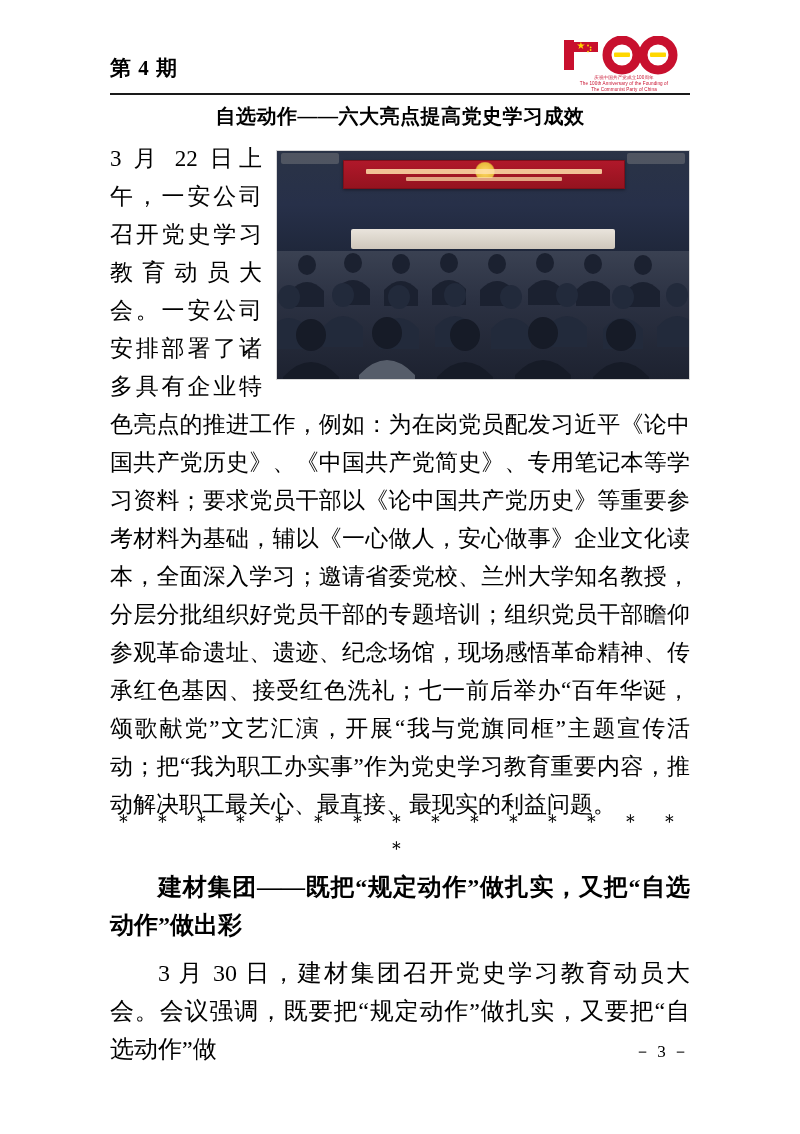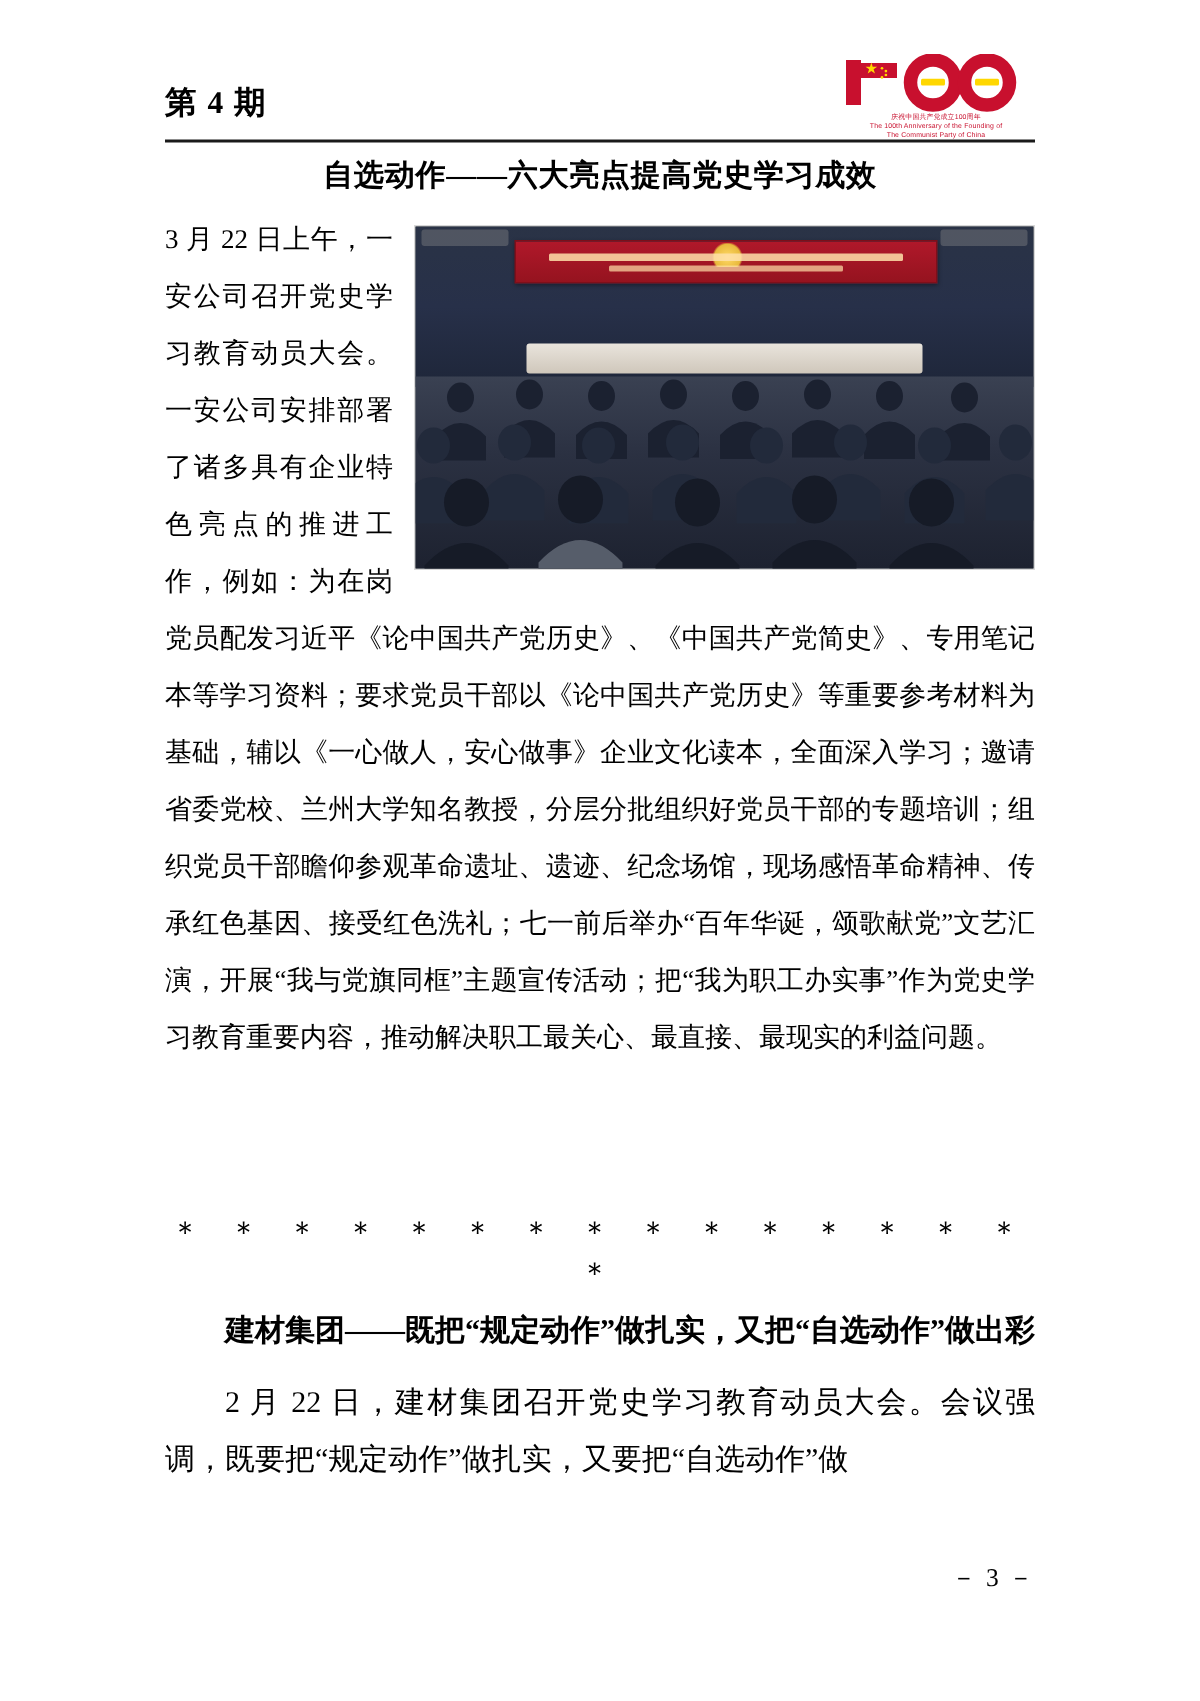--- a/index.html
+++ b/index.html
@@ -88,21 +88,21 @@
     font-weight: bold;
     letter-spacing: 0.5px;
   }
 
   
   .body-text {
     position: absolute;
     left: 110px;
     top: 140px;
     width: 580px;
-    font-size: 18px;
+    font-size: 23px;
     line-height: 38px;
     text-align: justify;
     text-justify: inter-ideograph;
   }
   .indent {
     text-indent: 2em;
   }
 
   
   .photo {
@@ -177,21 +177,21 @@
     letter-spacing: 7px;
     font-family: "Liberation Serif", "DejaVu Serif", serif;
   }
 
   
   .section2 {
     position: absolute;
     left: 110px;
     top: 868px;
     width: 580px;
-    font-size: 20px;
+    font-size: 24px;
     line-height: 38px;
     text-align: justify;
     text-justify: inter-ideograph;
   }
   .section2 .subtitle {
     font-weight: bold;
     text-indent: 2em;
     display: block;
   }
   .section2 .para {
@@ -321,18 +321,18 @@
         </svg>
       </div>
     </div>
     <span class="indent">3 月 22 日上午，一安公司召开党史学习教育动员大会。一安公司安排部署了诸多具有企业特色亮点的推进工作，例如：为在岗党员配发习近平《论中国共产党历史》、《中国共产党简史》、专用笔记本等学习资料；要求党员干部以《论中国共产党历史》等重要参考材料为基础，辅以《一心做人，安心做事》企业文化读本，全面深入学习；邀请省委党校、兰州大学知名教授，分层分批组织好党员干部的专题培训；组织党员干部瞻仰参观革命遗址、遗迹、纪念场馆，现场感悟革命精神、传承红色基因、接受红色洗礼；七一前后举办“百年华诞，颂歌献党”文艺汇演，开展“我与党旗同框”主题宣传活动；把“我为职工办实事”作为党史学习教育重要内容，推动解决职工最关心、最直接、最现实的利益问题。</span>
   </div>
 
   <div class="asterisks">＊ ＊ ＊ ＊ ＊ ＊ ＊ ＊ ＊ ＊ ＊ ＊ ＊ ＊ ＊ ＊</div>
 
   <div class="section2">
     <span class="subtitle">建材集团——既把“规定动作”做扎实，又把“自选动作”做出彩</span>
-    <span class="para">2 月 22 日，建材集团召开党史学习教育动员大会。会议强调，既要把“规定动作”做扎实，又要把“自选动作”做</span>
+    <span class="para">3 月 30 日，建材集团召开党史学习教育动员大会。会议强调，既要把“规定动作”做扎实，又要把“自选动作”做</span>
   </div>
 
   <div class="page-number">－ 3 －</div>
 
 </div>
 
 </body></html>

